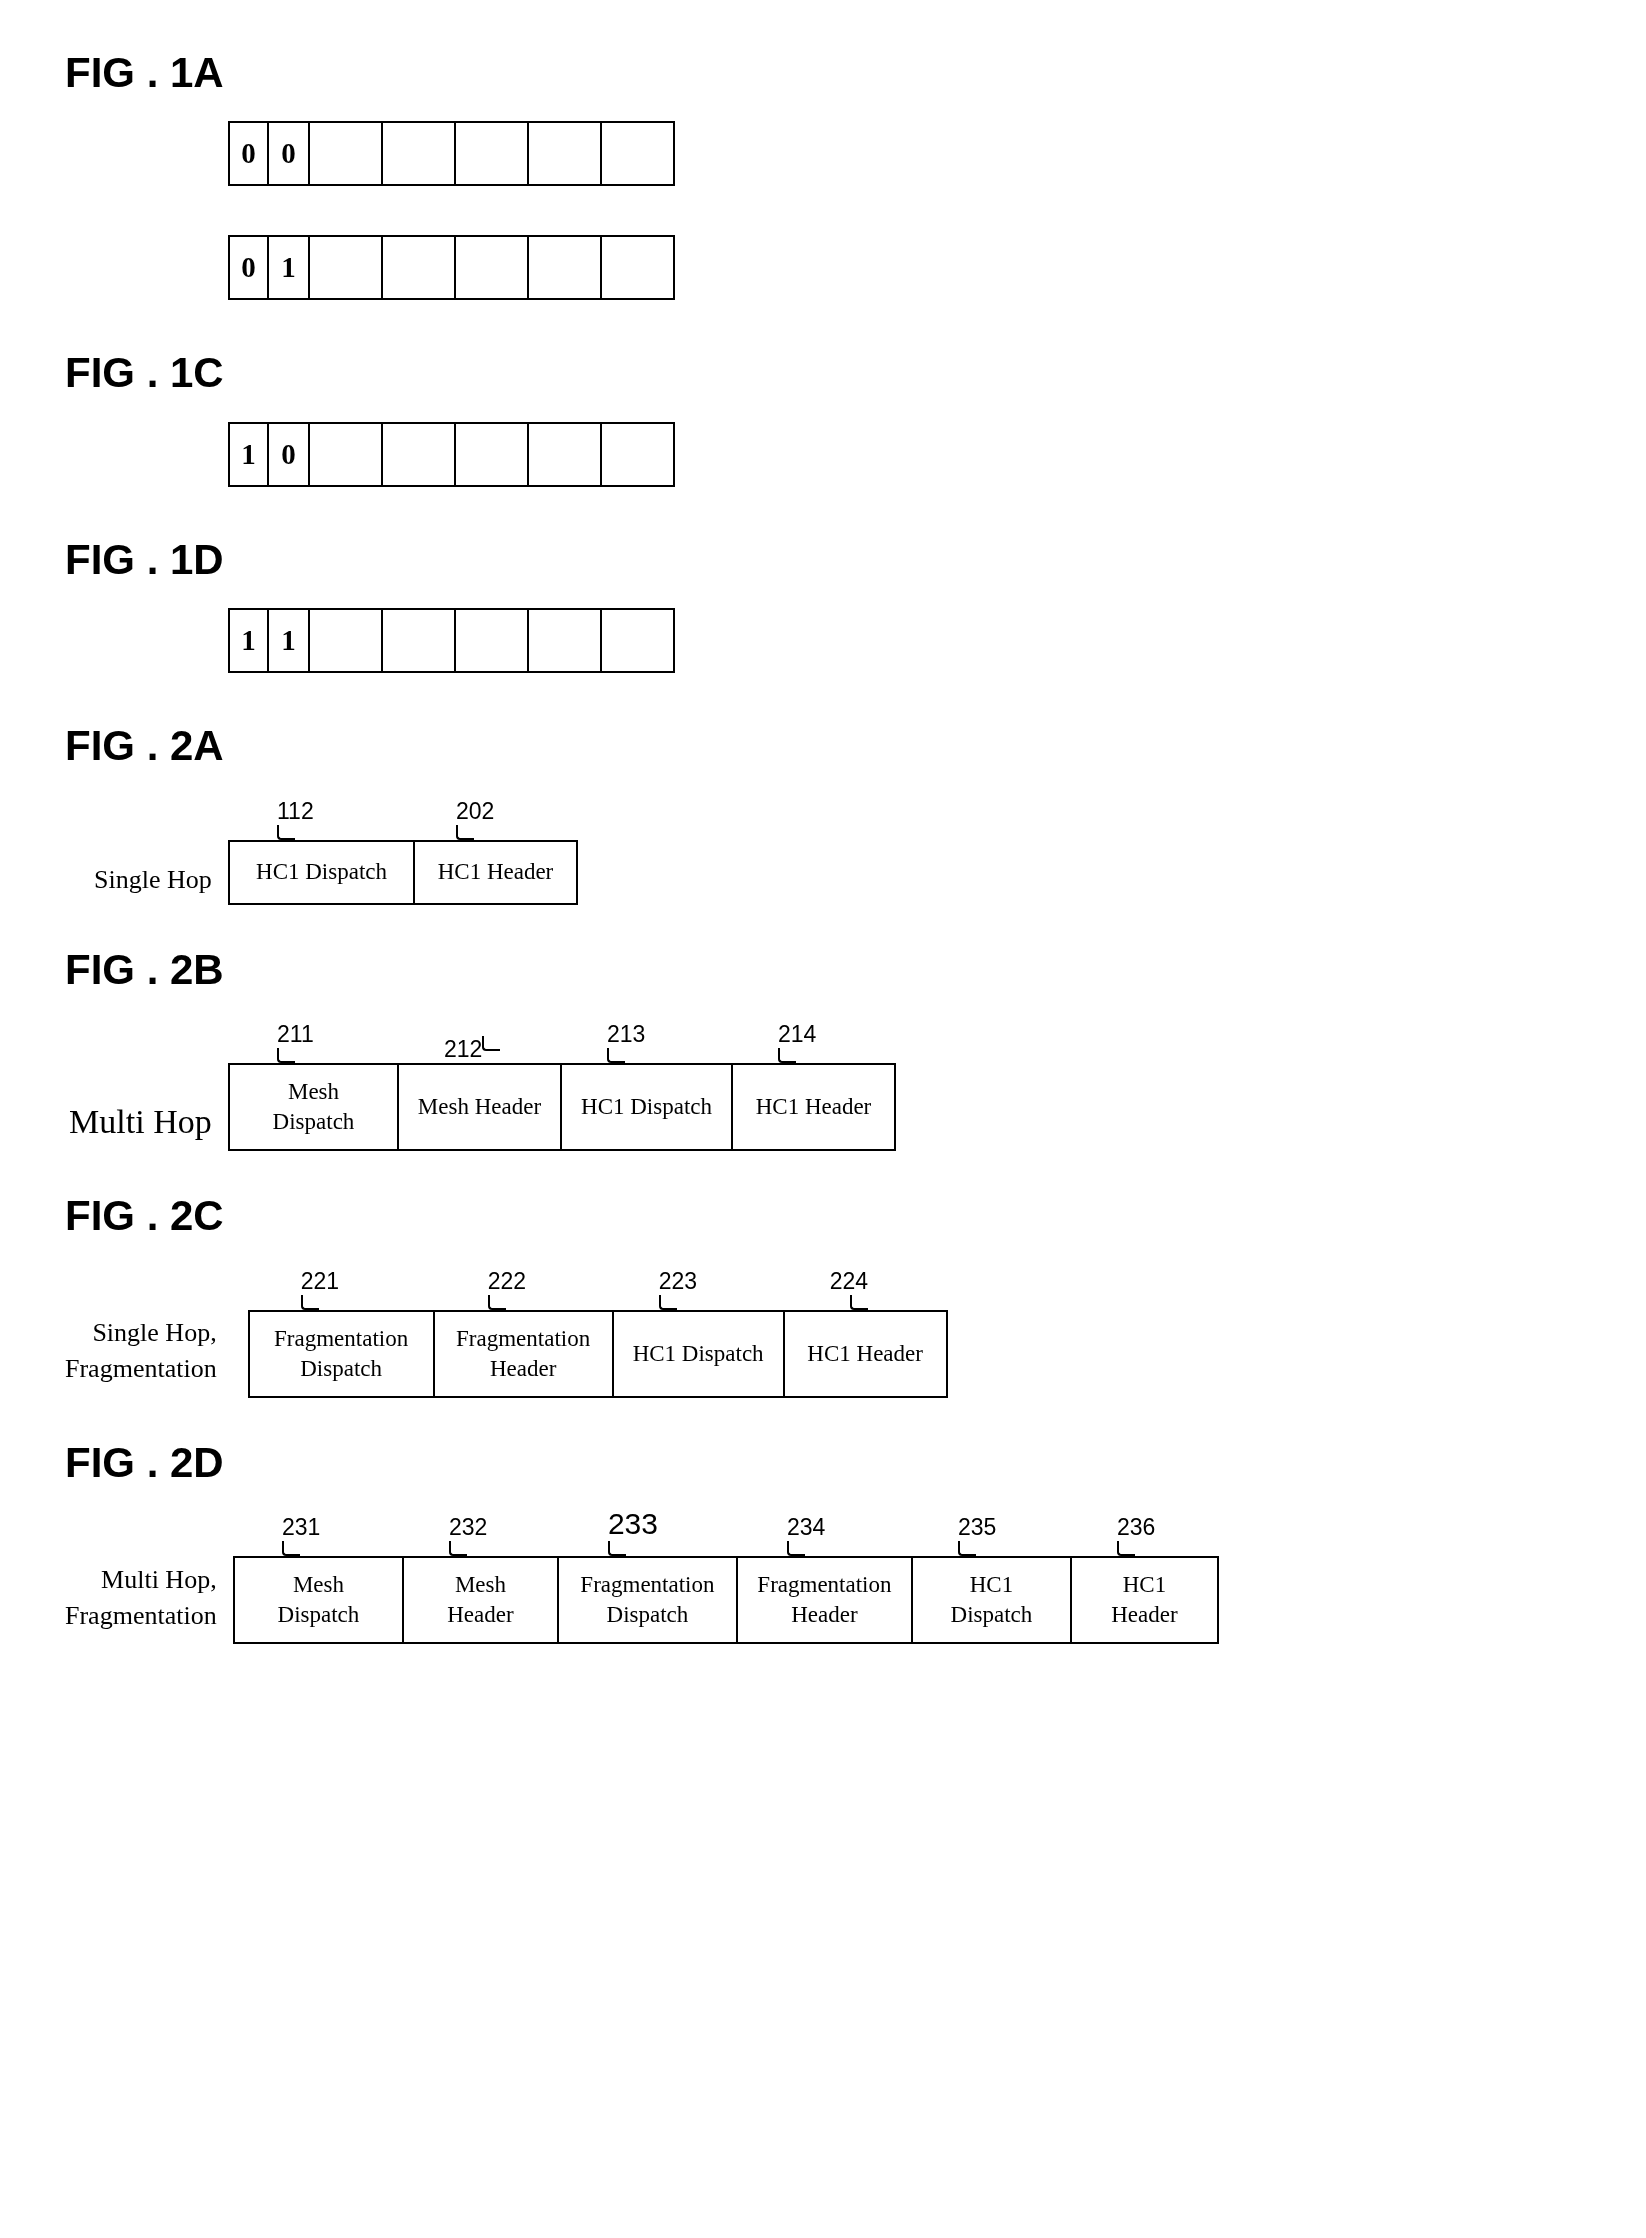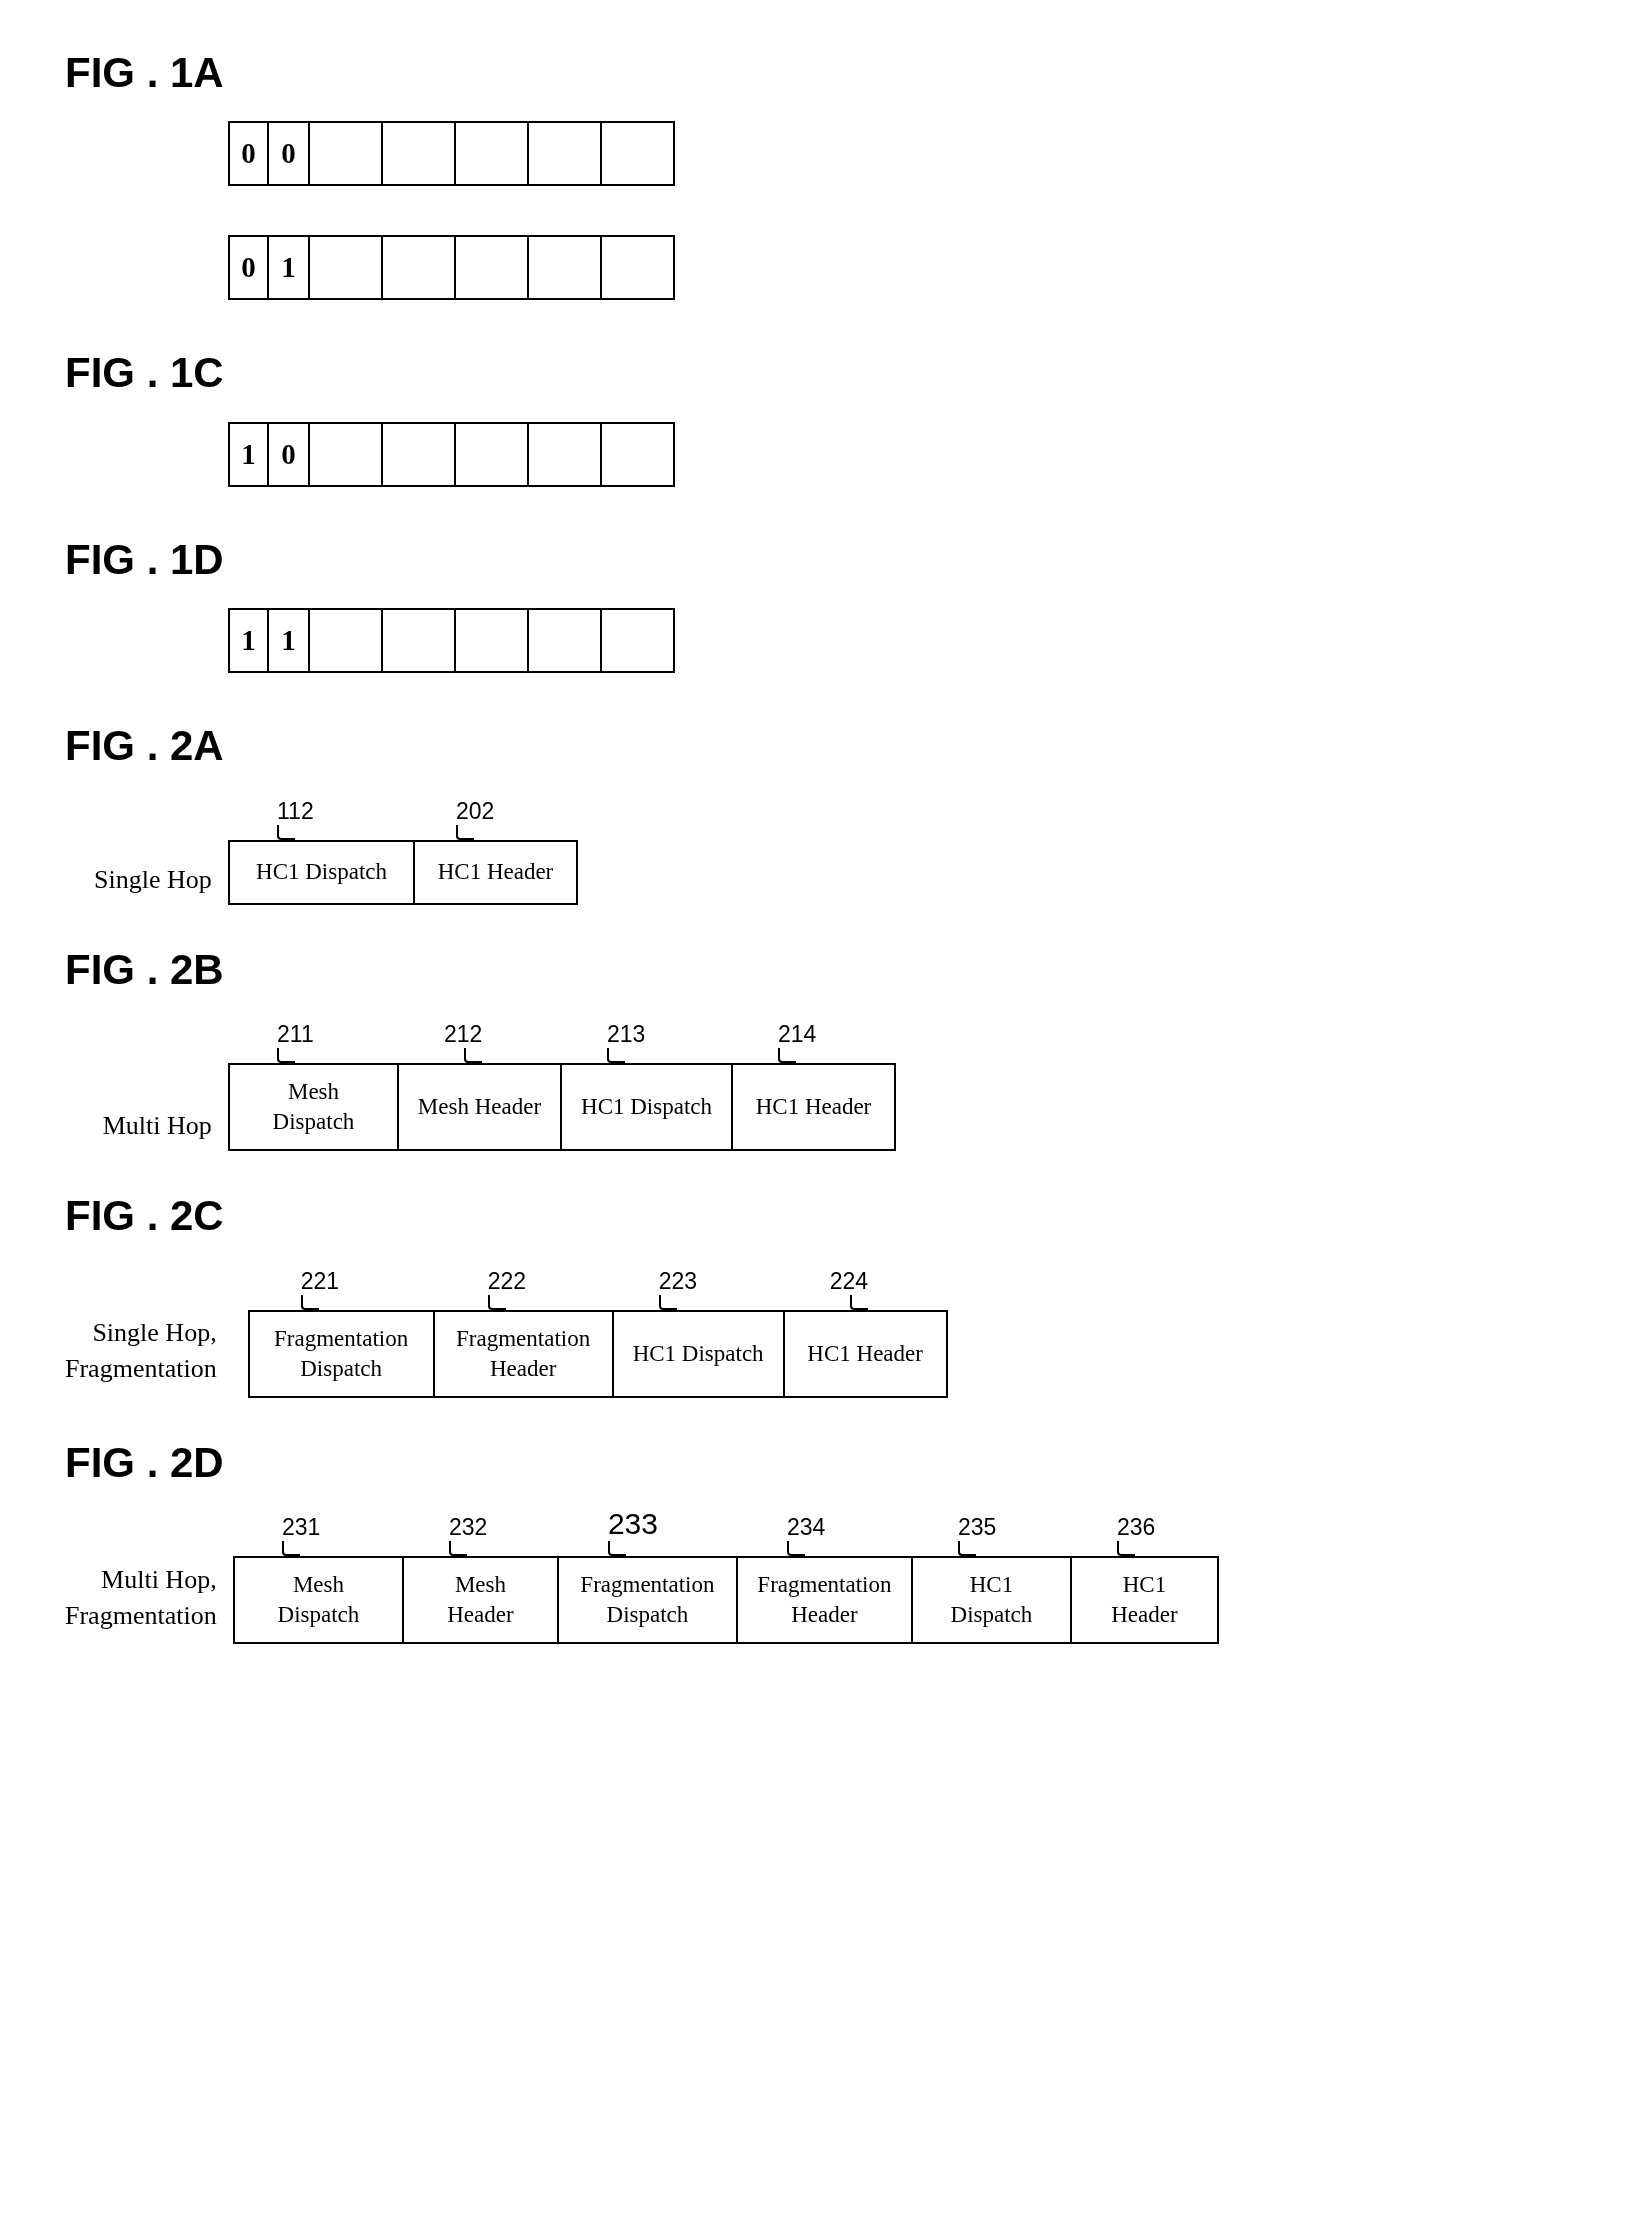--- a/index.html
+++ b/index.html
@@ -160,33 +160,33 @@
         <div class="packet-cell" style="width:163px;">HC1 Header</div>
       </div>
     </div>
   </div>
 </div>
 
 <div class="section fig2-section">
   <div class="fig-label">FIG . 2B</div>
 
   <div style="display:flex; align-items:flex-end; margin-top:16.3px;">
-    <div style="min-width:163px; text-align:right; padding-right:16.3px; font-size:26px; padding-bottom:9.8px;">Multi Hop</div>
+    <div style="min-width:163px; text-align:right; padding-right:16.3px; font-size:34px; padding-bottom:9.8px;">Multi Hop</div>
 
     <div style="display:flex; flex-direction:column;">
 
       <div style="display:flex; align-items:flex-end; height:45px;">
         <div style="display:flex; align-items:flex-end; width:171px;">
           <div style="display:flex; flex-direction:column; align-items:flex-start; margin-left:49px;">
             <span style="font-size:23px; font-family:Arial,sans-serif;">211</span>
             <div style="width:18px; height:14.7px; border-left:2px solid #000; border-bottom:2px solid #000; border-bottom-left-radius:4.1px;"></div>
           </div>
         </div>
         <div style="display:flex; align-items:flex-end; width:163px;">
-          <div style="display:flex; flex-direction:column; align-items:flex-end; margin-left:45px;">
+          <div style="display:flex; flex-direction:row; align-items:flex-start; margin-left:45px;">
             <span style="font-size:23px; font-family:Arial,sans-serif;">212</span>
             <div style="width:18px; height:14.7px; border-left:2px solid #000; border-bottom:2px solid #000; border-bottom-left-radius:4.1px;"></div>
           </div>
         </div>
         <div style="display:flex; align-items:flex-end; width:171px;">
           <div style="display:flex; flex-direction:column; align-items:flex-start; margin-left:45px;">
             <span style="font-size:23px; font-family:Arial,sans-serif;">213</span>
             <div style="width:18px; height:14.7px; border-left:2px solid #000; border-bottom:2px solid #000; border-bottom-left-radius:4.1px;"></div>
           </div>
         </div>

